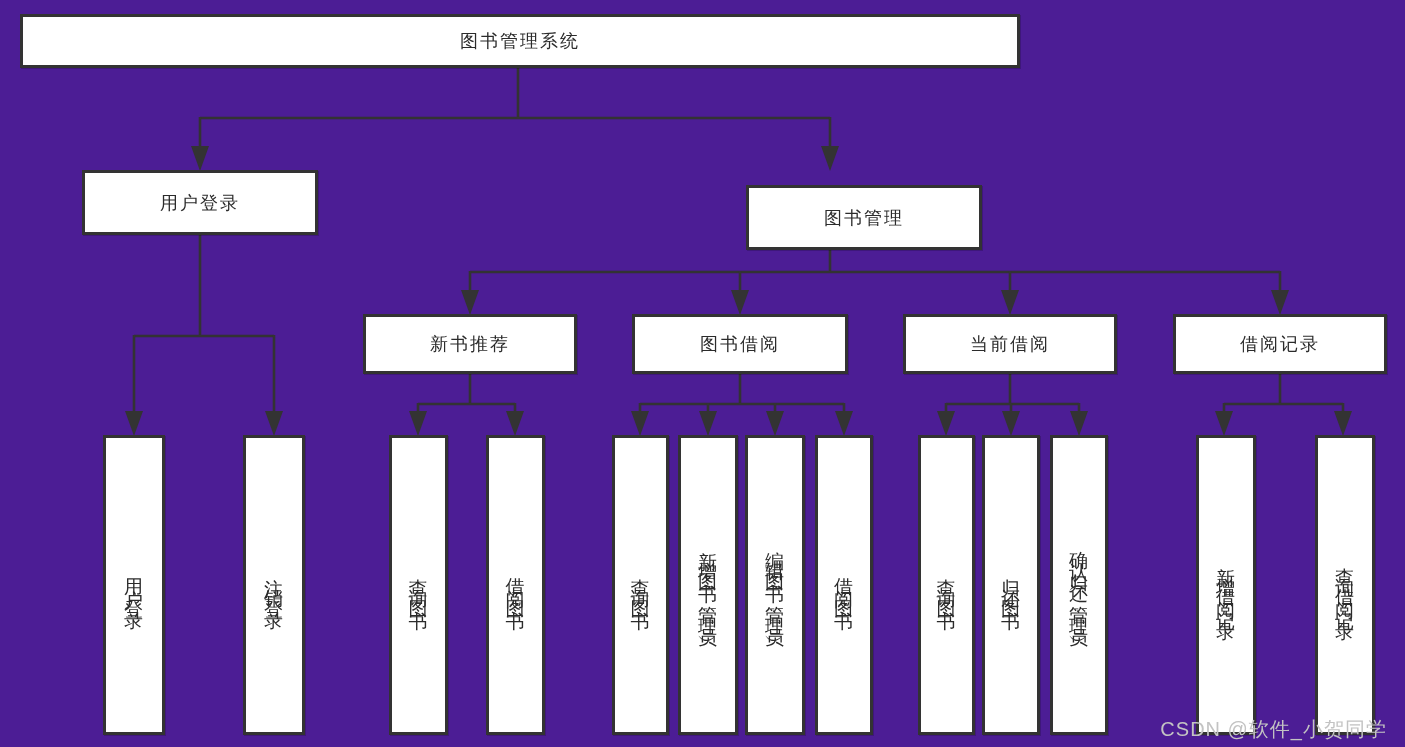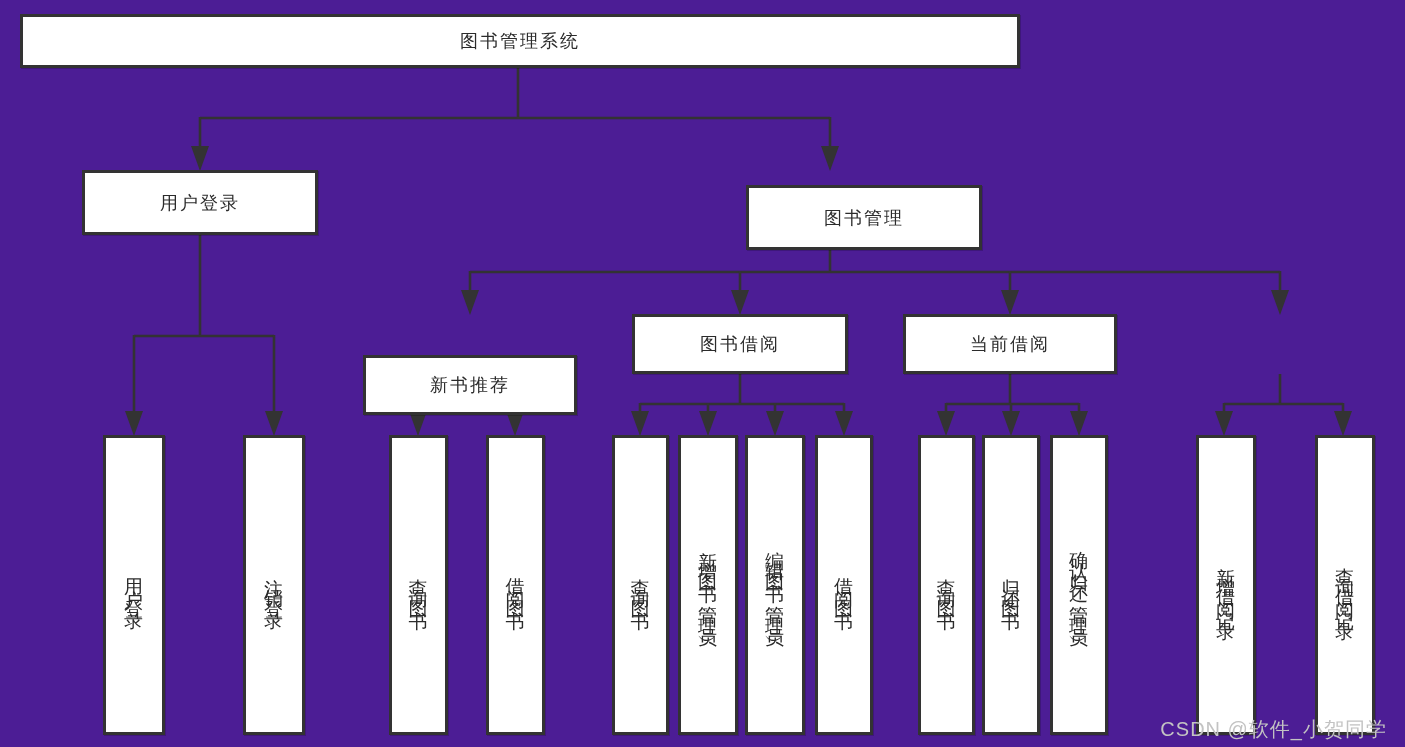--- a/index.html
+++ b/index.html
@@ -28,21 +28,21 @@
   .leaf span{
     writing-mode:vertical-rl;
     letter-spacing:11px;
     line-height:1;
     white-space:nowrap;
   }
   .root{left:20px;top:14px;width:1000px;height:54px;}
   .l2a{left:82px;top:170px;width:236px;height:65px;}
   .l2b{left:746px;top:170px;width:236px;height:65px;margin-top:15px;}
   .l3{top:314px;height:60px;}
-  .l3a{left:363px;width:214px;margin-top:41px;}
+  .l3a{left:363px;width:214px;}
   .l3b{left:632px;width:216px;}
   .l3c{left:903px;width:214px;text-align:center;}
   .l3d{left:1173px;width:214px;}
   .leaf{top:435px;height:300px;}
   .fA1{left:103px;width:62px;}
   .fA2{left:243px;width:62px;}
   .fB1{left:389px;width:59px;}
   .fB2{left:486px;width:59px;}
   .fC1{left:612px;width:57px;}
   .fC2{left:678px;width:60px;}
@@ -133,20 +133,21 @@
   </svg>
 
   <div class="node root">图书管理系统</div>
 
   <div class="node l2a">用户登录</div>
   <div class="node l2b">图书管理</div>
 
   <div class="node l3 l3a">新书推荐</div>
   <div class="node l3 l3b">图书借阅</div>
   <div class="node l3 l3c">当前借阅</div>
+  <div class="node l3 l3d">借阅记录</div>
 
   <div class="node leaf fA1">
     <span>用户登录</span>
   </div>
   <div class="node leaf fA2">
     <span>注销登录</span>
   </div>
 
   <div class="node leaf fB1">
     <span>查询图书</span>

